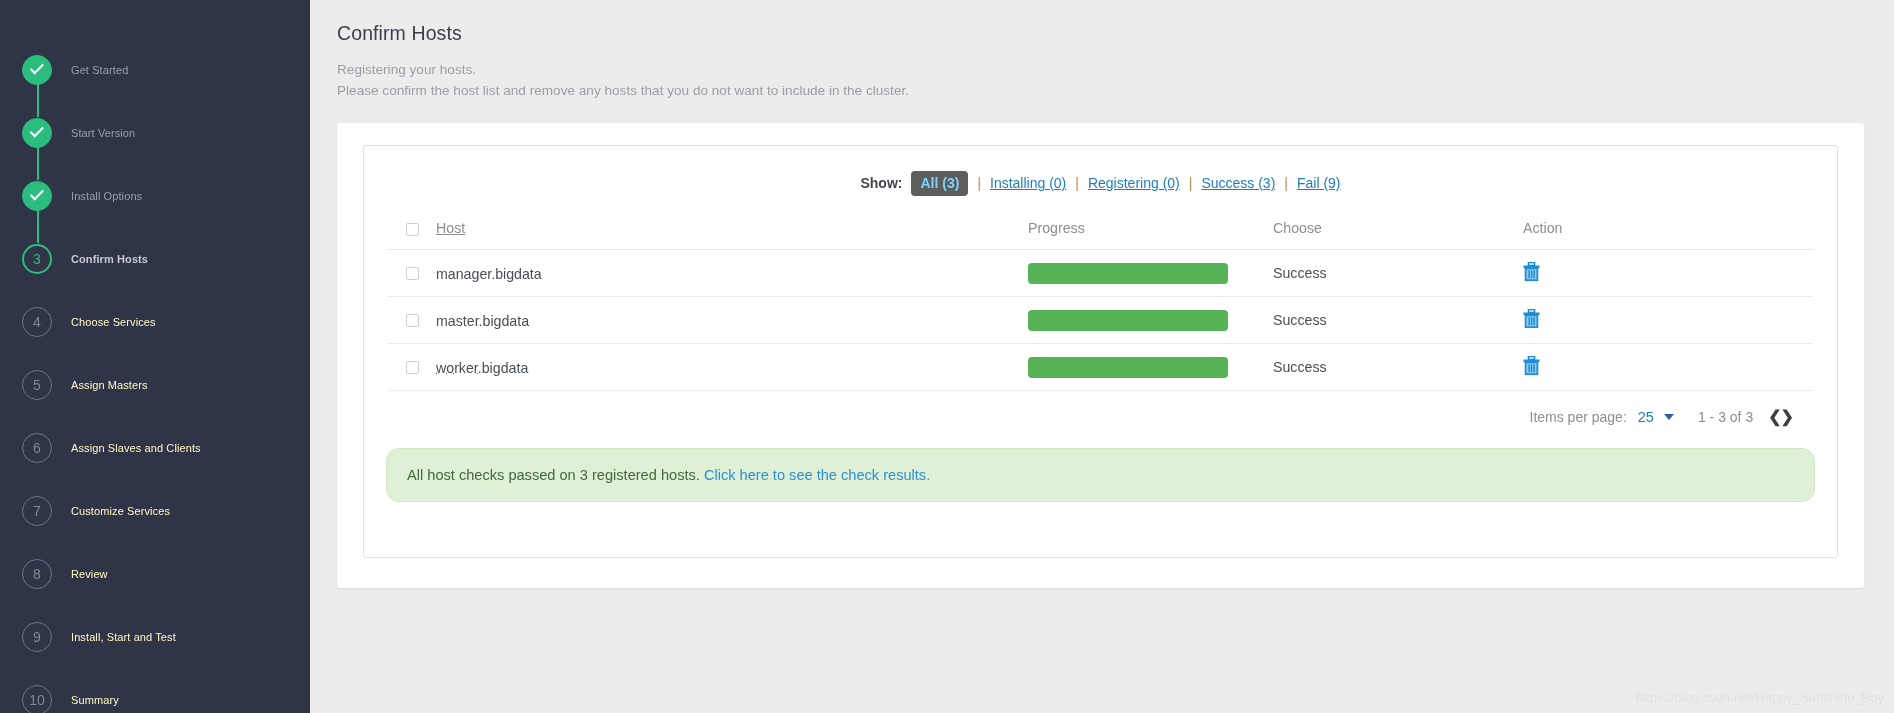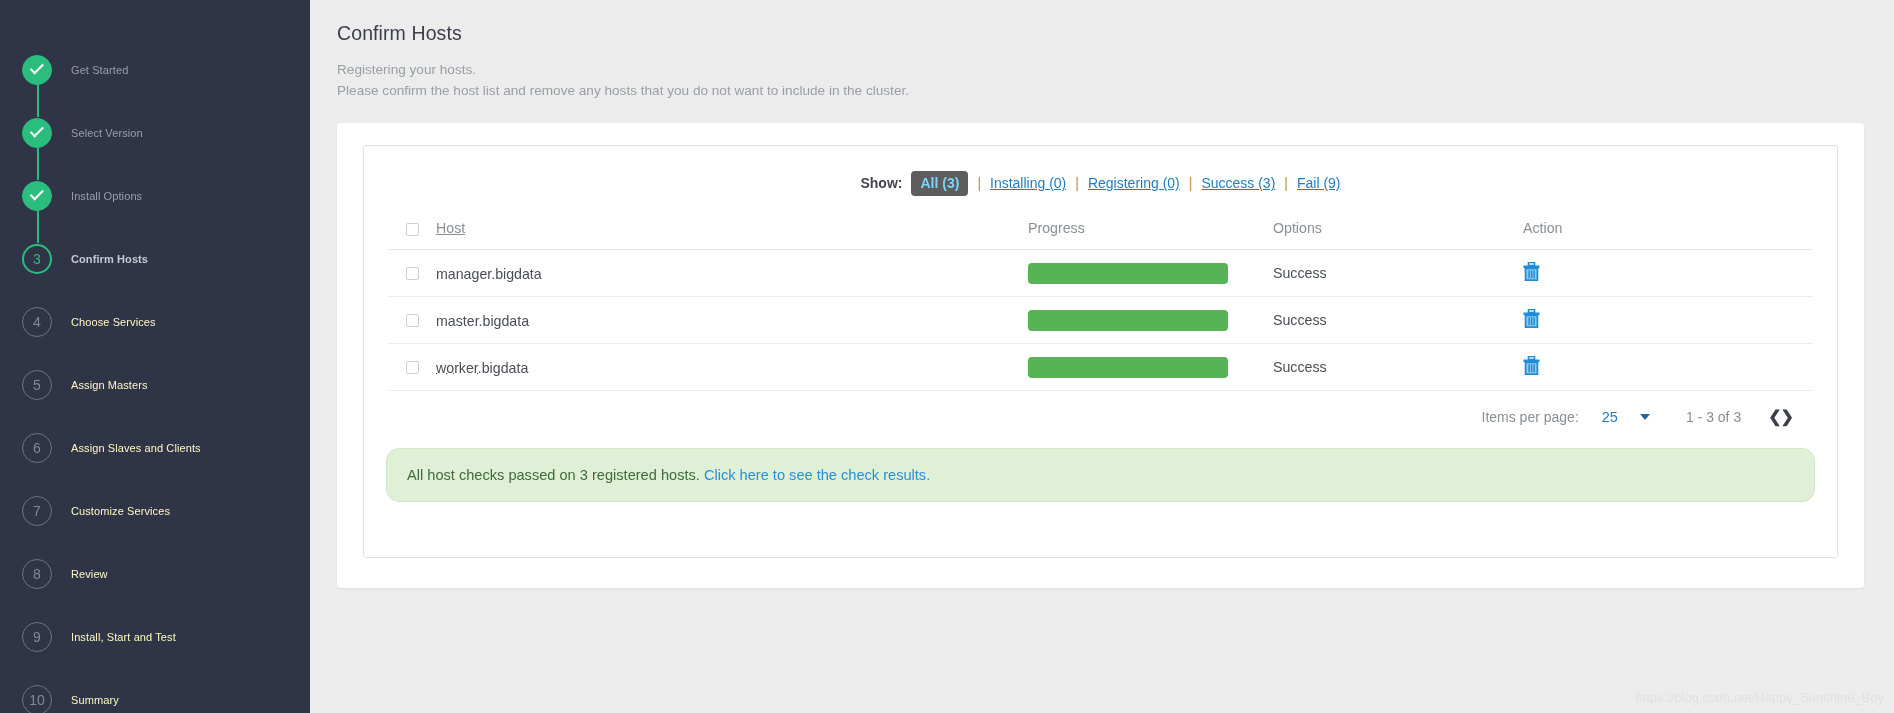--- a/index.html
+++ b/index.html
@@ -132,21 +132,21 @@
   .bar-outer { width: 200px; }
   .bar {
     height: 21px; border-radius: 4px;
     background: #56b356;
   }
   .trash { cursor: pointer; display: inline-block; }
 
   
   .paginator {
     display: flex; justify-content: flex-end; align-items: center;
-    gap: 12px;
+    gap: 0;
     padding: 16px 20px 0 0;
     font-size: 14px; color: #8b8e95;
   }
   .pg-label { color: #8b8e95; }
   .pg-size { color: #1f7dc4; margin-left: 11px; font-size: 14.5px; }
   .caret {
     display: inline-block; margin-left: 10px;
     width: 0; height: 0;
     border-left: 5.5px solid transparent;
     border-right: 5.5px solid transparent;
@@ -186,21 +186,21 @@
           <span class="step-marker done">
             <span class="check"></span>
           </span>
           <span class="step-label done">Get Started</span>
         </li>
         <li class="wizard-step">
           <span class="connector" style="top: 46px; height: 33px;"></span>
           <span class="step-marker done">
             <span class="check"></span>
           </span>
-          <span class="step-label done">Select Version</span>
+          <span class="step-label done">Start Version</span>
         </li>
         <li class="wizard-step">
           <span class="connector" style="top: 46px; height: 33px;"></span>
           <span class="step-marker done">
             <span class="check"></span>
           </span>
           <span class="step-label done">Install Options</span>
         </li>
         <li class="wizard-step">
           <span class="step-marker active">3</span>
@@ -261,21 +261,21 @@
         </div>
 
         <div style="padding:0 24px;">
           <table class="tbl">
             <thead>
               <tr>
                 <th class="col-host">
                   <span class="chk"></span><span>Host</span>
                 </th>
                 <th class="col-prog">Progress</th>
-                <th class="col-status">Options</th>
+                <th class="col-status">Choose</th>
                 <th class="col-action">Action</th>
               </tr>
             </thead>
             <tbody id="hosts-body">
                 <tr>
                   <td class="col-host" style="padding-left: 18px;"><span class="chk"></span><span class="hostname">manager.bigdata</span></td>
                   <td class="col-prog">
                     <div class="bar-outer">
                       <div class="bar" style="width: 100%; background: rgb(86, 179, 86);"></div>
                     </div>

